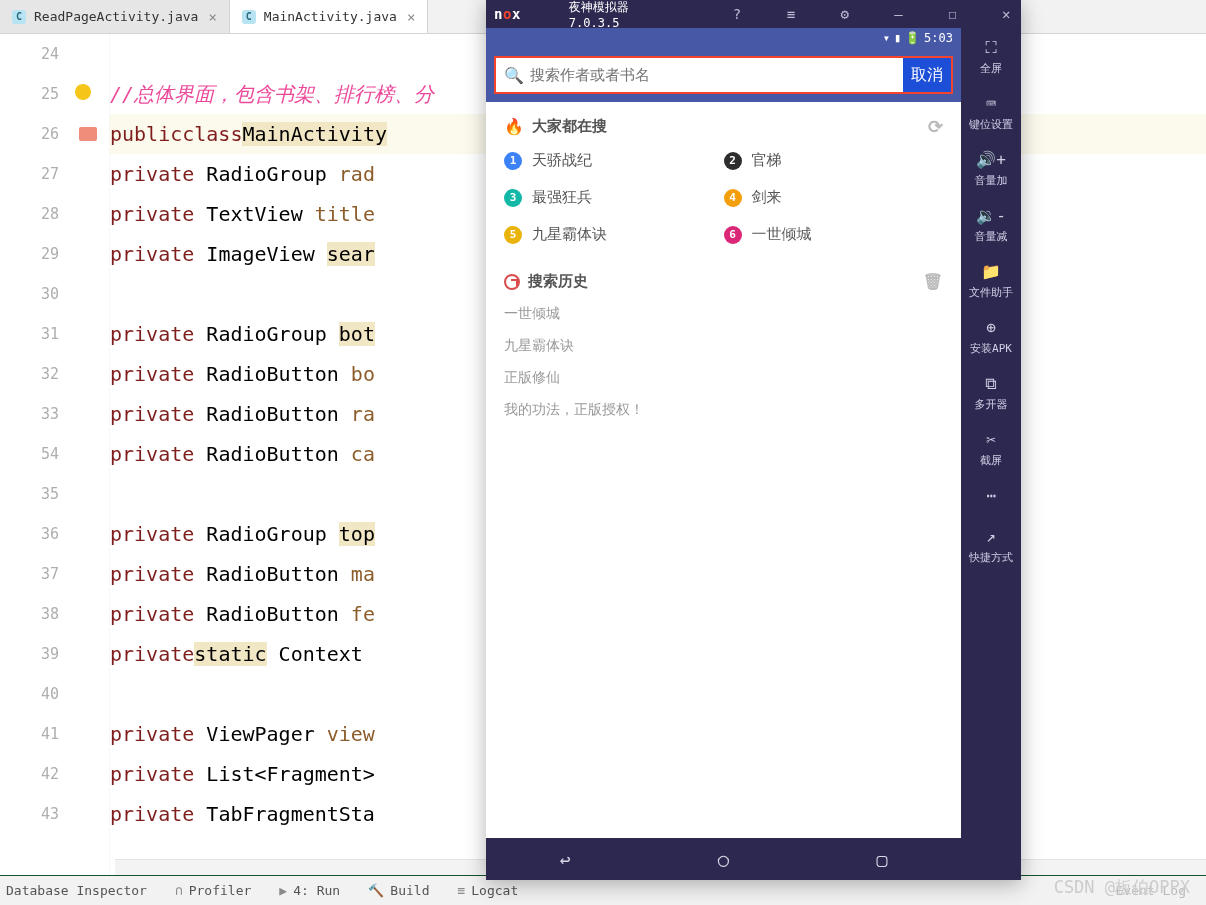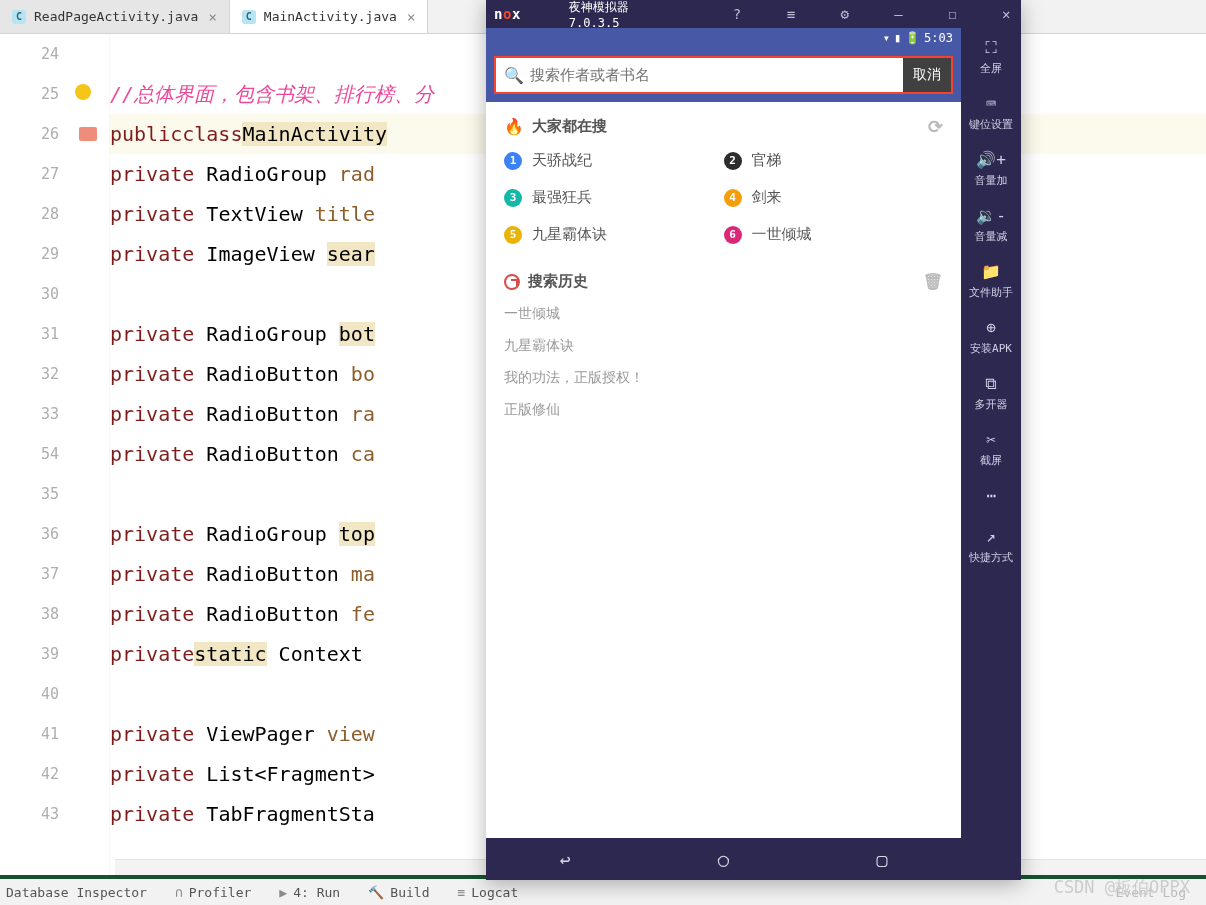--- a/index.html
+++ b/index.html
@@ -22,41 +22,41 @@
 .code { flex: 1; overflow: hidden; }
 .codeline { height: 40px; display: flex; align-items: center; font-size: 20px; white-space: pre; font-family: "Menlo","Consolas",monospace; }
 .codeline.active { background: #fcfaed; }
 .kw { color: #7f1d1d; }
 .hi { background: #f2e7c5; }
 .cmt { color: #ec4899; font-style: italic; }
 .fn { color: #8c5c2a; }
 .editor-scroll { position: absolute; left: 115px; right: 0; bottom: 30px; height: 16px; background: #f3f3f3; border-top: 1px solid #e4e4e4; }
 
 
-.bottom-tools { position: absolute; left: 0; right: 0; bottom: 0; height: 30px; background: #f2f2f2; border-top: 4px solid #14532d; display: flex; align-items: center; font-size: 13px; color: #555; }
+.bottom-tools { position: absolute; left: 0; right: 0; bottom: 0; height: 30px; background: #f2f2f2; border-top: 1px solid #14532d; display: flex; align-items: center; font-size: 13px; color: #555; }
 .bt-item { display: flex; align-items: center; margin-right: 28px; cursor: pointer; }
 .bt-item .mini { margin-right: 6px; color: #8a8a8a; }
 .bottom-tools .right { margin-left: auto; margin-right: 20px; color: #bbb; }
 
 
 .nox { position: absolute; top: 0; left: 486px; width: 535px; height: 880px; background: #2d2850; color: #fff; box-shadow: 0 4px 20px rgba(0,0,0,0.3); }
 .nox-title { height: 28px; display: flex; align-items: center; padding: 0 8px; font-size: 12px; gap: 40px; }
 .nox-title .logo { font-weight: 800; font-size: 14px; letter-spacing: 0.5px; margin-right: 8px; }
 .nox-title .logo .o { color: #f4442e; }
 .nox-title .spacer { flex: 1; }
 .nox-title .ticon { width: 20px; text-align: center; color: #bdbdd6; cursor: pointer; font-size: 14px; }
 .nox-body { position: absolute; top: 28px; left: 0; right: 60px; bottom: 0; background: #fff; color: #333; display: flex; flex-direction: column; }
 .status-bar { height: 20px; background: #4758a7; display: flex; align-items: center; justify-content: flex-end; padding: 0 8px; color: #fff; font-size: 12px; }
 .status-bar .sico { margin-left: 4px; }
 .search-top { background: #4758a7; padding: 8px; height: 54px; display: flex; align-items: center; }
 .search-top .row { display: flex; width: 100%; border: 2px solid #f4442e; }
 .search-input { flex: 1; height: 34px; background: #fff; display: flex; align-items: center; padding: 0 8px; }
 .search-input .sicon { color: #999; margin-right: 6px; font-size: 16px; }
 .search-input input { border: none; outline: none; flex: 1; font-size: 15px; }
-.cancel-btn { width: 48px; background: #404040; color: #fff; display: flex; align-items: center; justify-content: center; font-size: 14px; cursor: pointer; }
+.cancel-btn { width: 48px; background: #1d4ed8; color: #fff; display: flex; align-items: center; justify-content: center; font-size: 16px; cursor: pointer; }
 .app-content { flex: 1; padding: 14px 18px; overflow: auto; }
 .sec-head { display: flex; align-items: center; font-size: 15px; font-weight: 600; color: #555; margin-bottom: 14px; }
 .sec-head .fire { color: #f4442e; margin-right: 8px; font-size: 16px; }
 .sec-head .refresh { margin-left: auto; color: #bbb; cursor: pointer; font-size: 18px; }
 .hot-grid { display: grid; grid-template-columns: 1fr 1fr; row-gap: 18px; margin-bottom: 28px; }
 .hot-item { display: flex; align-items: center; font-size: 15px; color: #555; cursor: pointer; }
 .num { width: 18px; height: 18px; border-radius: 50%; color: #fff; font-size: 11px; display: flex; align-items: center; justify-content: center; margin-right: 10px; font-weight: 700; }
 .n1{background:#3b82f6}.n2{background:#2d2d2d}.n3{background:#14b8a6}.n4{background:#f59e0b}.n5{background:#eab308}.n6{background:#db2777}
 .sec-head .clock { width: 16px; height: 16px; border: 2px solid #d94c4c; border-radius: 50%; margin-right: 8px; position: relative; }
 .sec-head .clock::after { content: ""; position: absolute; width: 5px; height: 5px; border-top: 2px solid #d94c4c; border-right: 2px solid #d94c4c; top: 3px; left: 5px; }
@@ -221,22 +221,22 @@
           </div>
         </div>
       <div class="sec-head">
         <span class="clock"></span>
         <span>搜索历史</span>
         <span class="trash">🗑</span>
       </div>
       <div id="histlist">
           <div class="hist-item">一世倾城</div>
           <div class="hist-item">九星霸体诀</div>
+          <div class="hist-item">正版修仙</div>
           <div class="hist-item">我的功法，正版授权！</div>
-          <div class="hist-item">正版修仙</div>
         </div>
     </div>
     <div class="android-nav">
       <span>↩</span>
       <span>◯</span>
       <span>▢</span>
     </div>
   </div>
 
   <div class="nox-side" id="noxside">

